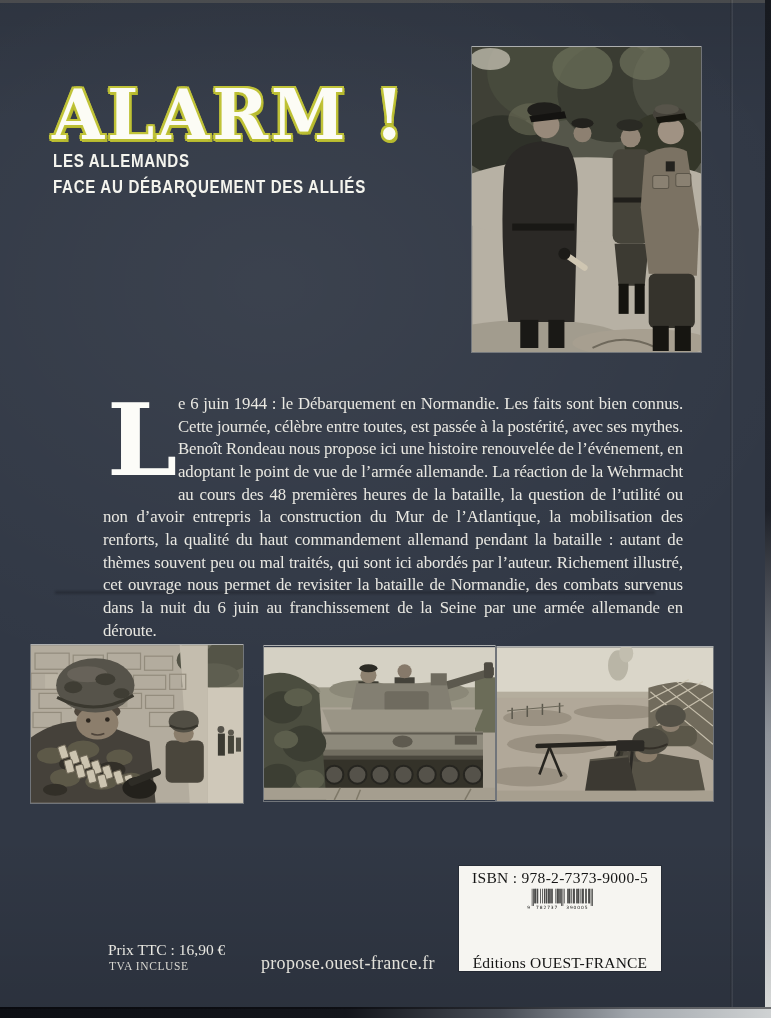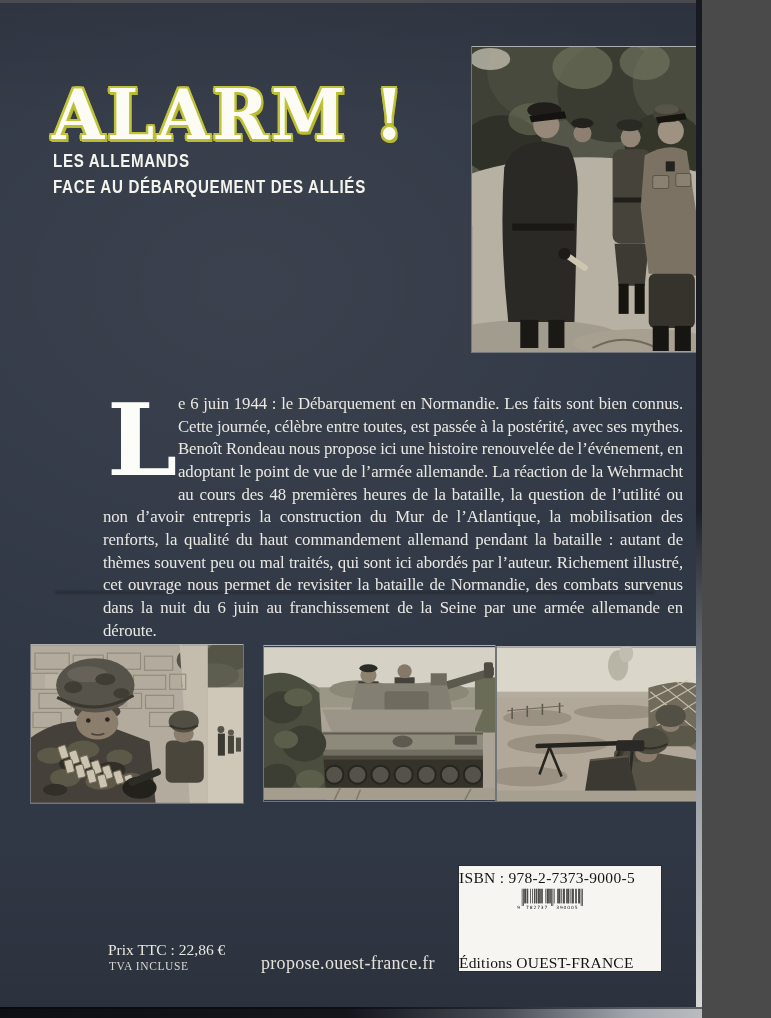--- a/index.html
+++ b/index.html
@@ -1,17 +1,17 @@
 <!DOCTYPE html>
 <html><head>
 <meta charset="utf-8">
 <style>
   html,body{margin:0;padding:0;background:#4a4a4a;}
   #cover{
-    position:relative;width:702px;height:1018px;overflow:hidden;
+    position:relative;width:771px;height:1018px;overflow:hidden;
     font-family:"Liberation Serif",serif;
     background:
       radial-gradient(ellipse 900px 680px at 35% 28%, rgba(255,255,255,0.05), rgba(0,0,0,0) 62%),
       linear-gradient(to bottom, rgba(0,0,0,0.10), rgba(0,0,0,0) 12%, rgba(0,0,0,0) 82%, rgba(0,0,0,0.12)),
       #313845;
   }
   
   .title{
     position:absolute;left:52px;top:80px;margin:0;
     font:700 70px/1 "DejaVu Serif",serif;color:#fcfcf5;letter-spacing:3px;
@@ -45,21 +45,21 @@
     float:left;width:58px;height:88px;margin:4px 13px 0 4px;
     font:700 100px/86px "DejaVu Serif",serif;color:#fcfcf8;
   }
   
   .price{position:absolute;left:108px;top:941px;font:15.5px/1.2 "Liberation Serif",serif;color:#e7e6e0;z-index:2;}
   .vat{position:absolute;left:109px;top:960px;font:11.5px/1.2 "Liberation Serif",serif;color:#d8d7d1;letter-spacing:.6px;z-index:2;}
   .website{position:absolute;left:261px;top:953px;font:18px/1.2 "Liberation Serif",serif;color:#e3e2db;letter-spacing:.3px;z-index:2;}
   .barcode-box{
     position:absolute;left:459px;top:866px;width:202px;height:105px;z-index:2;
     background:#f6f5f1;box-shadow:0 0 0 1px rgba(0,0,0,.18);
-    display:flex;flex-direction:column;
+    display:flex;flex-direction:column;align-items:center;
   }
   .isbn{margin-top:3px;font:15.5px/18px "Liberation Serif",serif;color:#151515;letter-spacing:.3px;}
   #barcode-svg{display:block;margin-top:1px;}
   #barcode-svg rect{fill:#1a1a1a;}
   #barcode-svg text{font:12px "DejaVu Sans",sans-serif;letter-spacing:2.5px;fill:#111;}
   .pub{font:15.5px/17px "Liberation Serif",serif;color:#121212;letter-spacing:.2px;margin-top:44px;}
   
   .edge-top{position:absolute;left:0;top:0;width:771px;height:3px;background:rgba(125,120,105,.35);z-index:3;}
   .crease{position:absolute;left:730px;top:0;width:3px;height:1018px;z-index:3;
     background:linear-gradient(to right, rgba(0,0,0,.18), rgba(255,255,255,.10));}
@@ -341,21 +341,21 @@
       <line x1="122" y1="103" x2="102" y2="140" stroke="#2b2925" stroke-width="3"></line>
       <line x1="134" y1="103" x2="130" y2="142" stroke="#2b2925" stroke-width="3"></line>
       <path d="M124,103 Q118,122 124,138" stroke="#3a382f" stroke-width="3" fill="none"></path>
 
       <polygon points="92,112 130,108 140,150 86,150" fill="#3c3932"></polygon>
       <line x1="92" y1="112" x2="130" y2="108" stroke="#5a564a" stroke-width="2"></line>
       <rect y="142" width="214" height="10" fill="#a79f8f"></rect>
     </svg>
   </figure>
 
-  <div class="price">Prix TTC : 22,86 €</div>
+  <div class="price">Prix TTC : 16,90 €</div>
   <div class="vat">TVA INCLUSE</div>
   <div class="website">propose.ouest-france.fr</div>
 
   <div class="barcode-box">
     <div class="isbn">ISBN : 978-2-7373-9000-5</div>
     <svg id="barcode-svg" width="182" height="60" viewBox="0 0 182 60" xmlns="http://www.w3.org/2000/svg">
         <rect x="14.00" y="2" width="1.80" height="47"></rect>
         <rect x="17.50" y="2" width="1.80" height="47"></rect>
         <rect x="21.00" y="2" width="1.80" height="40"></rect>
         <rect x="22.75" y="2" width="1.80" height="40"></rect>

